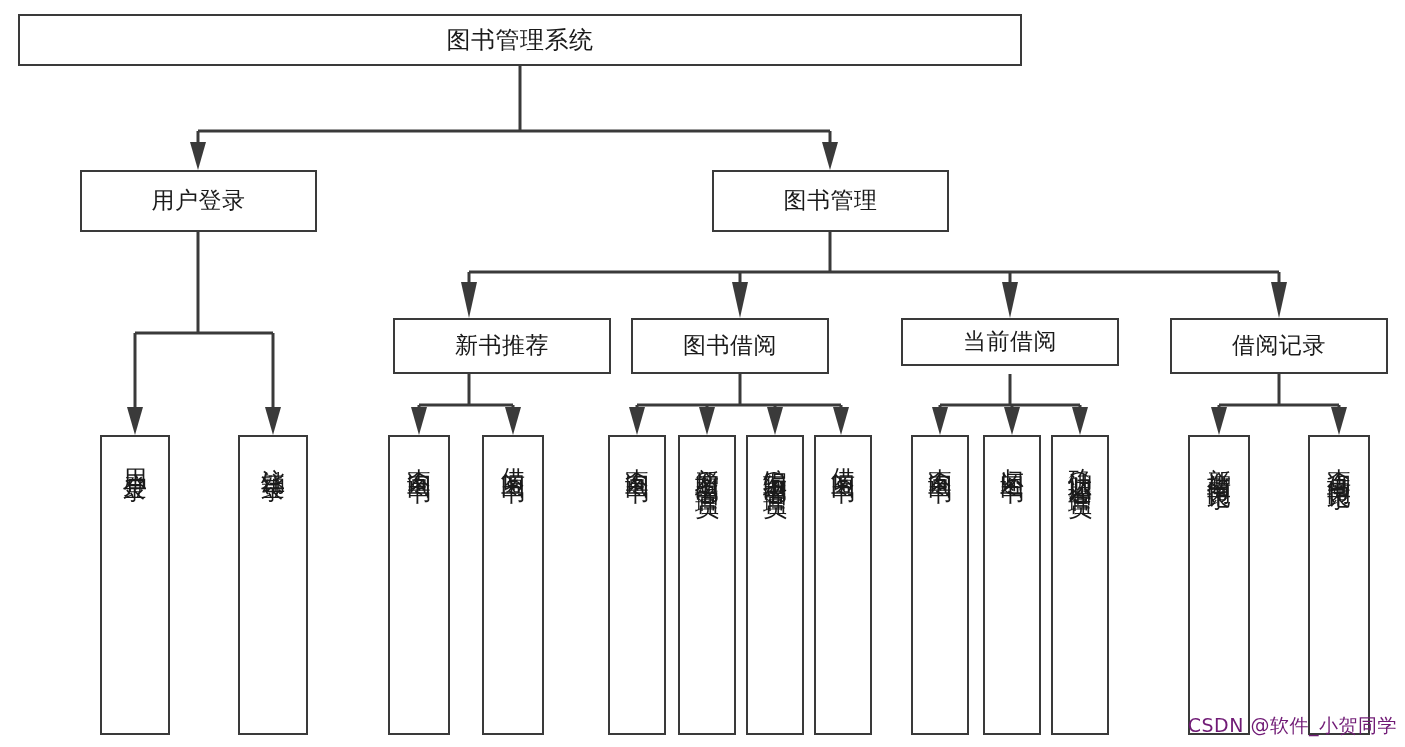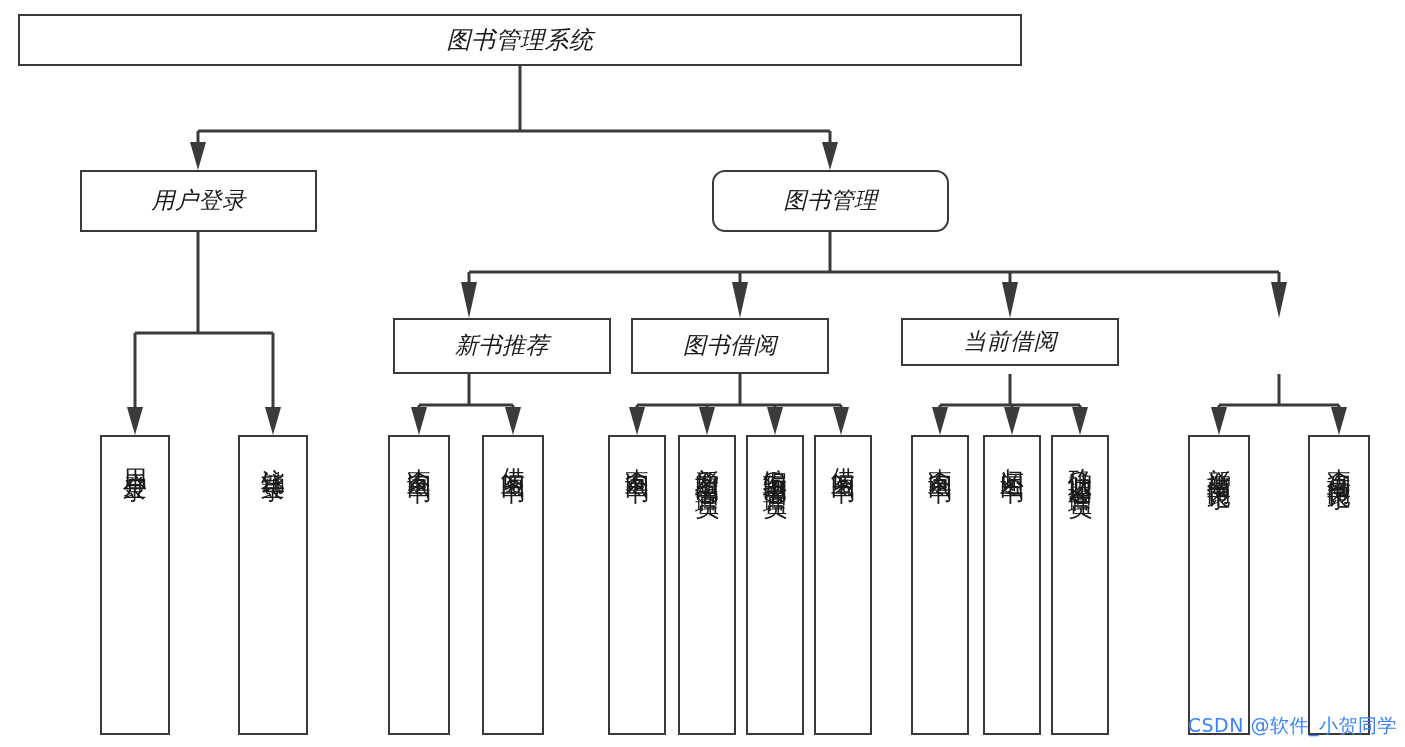--- a/index.html
+++ b/index.html
@@ -36,42 +36,41 @@
   }
   .node-label {
     display: block;
     text-align: center;
     line-height: 1.18;
     white-space: nowrap;
   }
   .node.horizontal .node-label {
     font-size: 23px;
     letter-spacing: 0.5px;
-    font-style: italic;
   }
   .node.vertical {
     align-items: flex-start;
     padding-top: 12px;
   }
   .node.vertical .node-label {
     writing-mode: vertical-rl;
     text-orientation: upright;
     font-size: 24px;
     letter-spacing: 4px;
     line-height: 1;
   }
   .node.root .node-label {
     font-size: 24px;
   }
   #watermark {
     position: absolute;
     right: 8px;
     bottom: 8px;
     font-size: 19px;
-    color: #3b82f6;
+    color: #701a75;
     letter-spacing: 0.5px;
     white-space: nowrap;
     pointer-events: none;
   }
 </style>
 </head>
 <body>
 
 <div id="canvas">
 
@@ -155,36 +154,39 @@
   </svg>
 
   <div class="node root horizontal" style="left:18px; top:14px; width:1004px; height:52px;">
     <span class="node-label">图书管理系统</span>
   </div>
 
   <div class="node horizontal" style="left:80px; top:170px; width:237px; height:62px;">
     <span class="node-label">用户登录</span>
   </div>
 
-  <div class="node horizontal" style="left:712px; top:170px; width:237px; height:62px;border-radius:13px;">
+  <div class="node horizontal" style="left:712px; top:170px; width:237px; height:62px;">
     <span class="node-label">图书管理</span>
   </div>
 
   <div class="node horizontal" style="left:361px; top:318px; width:218px; height:56px;margin-left:32px;">
     <span class="node-label">新书推荐</span>
   </div>
 
   <div class="node horizontal" style="left:631px; top:318px; width:198px; height:56px;">
     <span class="node-label">图书借阅</span>
   </div>
 
   <div class="node horizontal" style="left:901px; top:318px; width:218px; height:48px;">
     <span class="node-label">当前借阅</span>
   </div>
 
+  <div class="node horizontal" style="left:1170px; top:318px; width:218px; height:56px;">
+    <span class="node-label">借阅记录</span>
+  </div>
 
   <div class="node vertical" style="left:100px; top:435px; width:70px; height:300px;">
     <span class="node-label">用户登录</span>
   </div>
 
   <div class="node vertical" style="left:238px; top:435px; width:70px; height:300px;">
     <span class="node-label">注销登录</span>
   </div>
 
   <div class="node vertical" style="left:388px; top:435px; width:62px; height:300px;">

